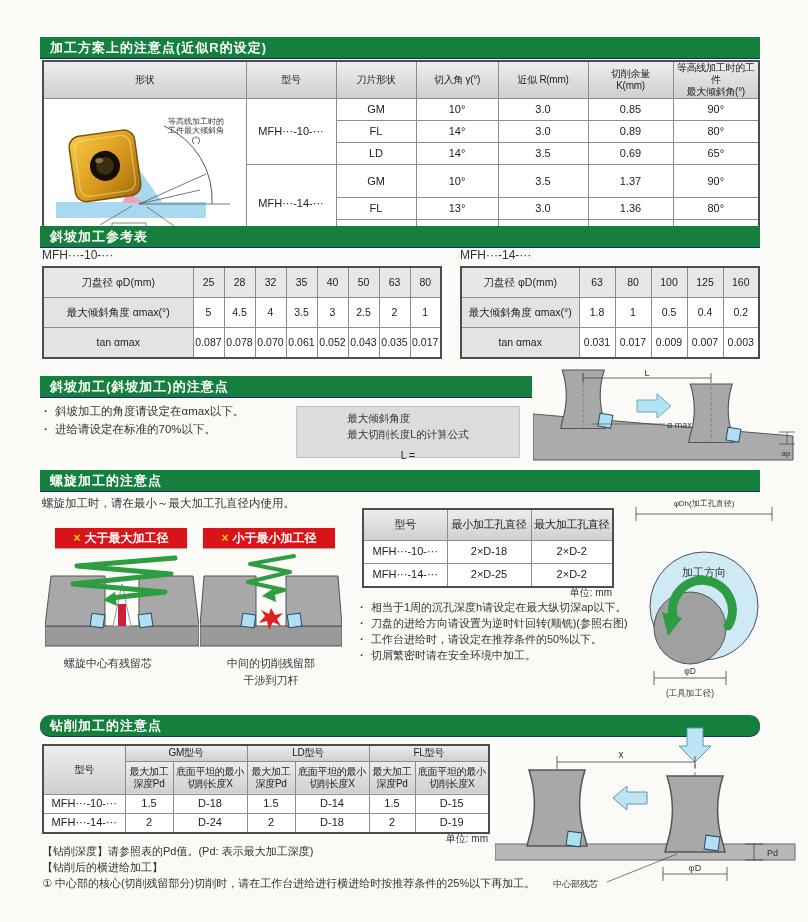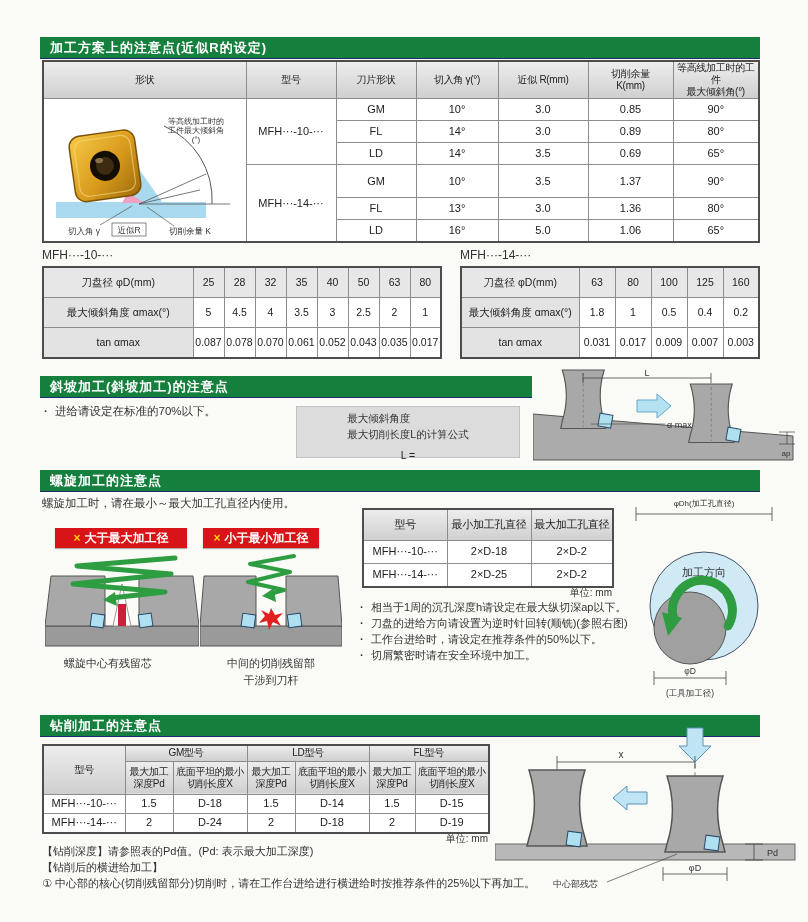--- a/index.html
+++ b/index.html
@@ -139,20 +139,21 @@
     <tr>
       <td>LD</td>
           <td>16°</td>
           <td>5.0</td>
           <td>1.06</td>
           <td>65°</td>
     </tr>
   </tbody>
     </table>
 
+  <div class="sec-header" style="top:226px;">斜坡加工参考表</div>
   <div class="model-lab abs" style="top:248px;left:42px;">MFH···-10-···</div>
   <div class="model-lab abs" style="top:248px;left:460px;">MFH···-14-···</div>
 
   <table class="dtab t2 abs" style="top:266px;left:42px;width:398px;">
     <colgroup>
         <col style="width:150px">
         <col span="8" style="width:31px">
       </colgroup>
     <tbody>
         <tr class="hr">
@@ -219,20 +220,21 @@
           <td>0.017</td>
           <td>0.009</td>
           <td>0.007</td>
           <td>0.003</td>
     </tr>
   </tbody>
     </table>
 
   <div class="sec-header" style="top:376px;width:482px;">斜坡加工(斜坡加工)的注意点</div>
   <div class="abs" style="top:402px;left:44px;width:250px;">
+    <div class="bullet">斜坡加工的角度请设定在αmax以下。</div>
     <div class="bullet">进给请设定在标准的70%以下。</div>
   </div>
   <div class="fbox" style="top:406px;left:296px;width:206px;height:42px;flex-direction:column;">
     <span class="flab">最大倾斜角度
 最大切削长度L的计算公式</span>
     <span style="font-size:10.5px;">L =</span>
     <span class="frac">
       <span class="num" style="display:block;">ap</span>
       <span class="den" style="display:block;">tan αmax</span>
     </span>
@@ -261,21 +263,21 @@
     <line x1="254" y1="64" x2="254" y2="76" stroke="#444" stroke-width="0.7"></line>
     <text x="253" y="88" font-size="8" text-anchor="middle">ap</text>
   </svg>
 
   <div class="sec-header" style="top:470px;">螺旋加工的注意点</div>
   <div class="abs" style="top:496px;left:42px;font-size:11.5px;color:#333;font-family:Liberation Mono, monospace;">螺旋加工时，请在最小～最大加工孔直径内使用。</div>
 
   <div class="ng-banner" style="top:528px;left:55px;width:132px;">
     <span class="mark">×</span><span>大于最大加工径</span>
   </div>
-  <div class="ng-banner" style="top:528px;left:203px;width:116px;">
+  <div class="ng-banner" style="top:528px;left:203px;width:132px;">
     <span class="mark">×</span><span>小于最小加工径</span>
   </div>
 
   <svg class="abs" style="top:552px;left:45px;" width="154" height="98" viewBox="0 0 154 98">
     <rect x="0" y="74" width="154" height="20" fill="#9a9a9a" stroke="#555"></rect>
     <polygon points="6,24 60,24 60,74 0,74" fill="#a8a8a8" stroke="#555"></polygon>
     <polygon points="94,24 148,24 154,74 94,74" fill="#a8a8a8" stroke="#555"></polygon>
     <rect x="46" y="62" width="13" height="13" fill="#aee0f2" stroke="#2a4a66" transform="rotate(8 52 68)"></rect>
     <rect x="94" y="62" width="13" height="13" fill="#aee0f2" stroke="#2a4a66" transform="rotate(-8 100 68)"></rect>
     <polygon points="68,74 86,74 77,32" fill="#fdfdfd" stroke="#999"></polygon>
@@ -340,21 +342,21 @@
     <text x="88" y="80" font-size="11" text-anchor="middle" fill="#1a2a5a">加工方向</text>
     <path d="M112,130 A30,30 0 1 0 58,124" fill="none" stroke="#2e9c40" stroke-width="9" stroke-linecap="round"></path>
     <polygon points="46,116 66,122 52,140" fill="#2e9c40"></polygon>
     <line x1="38" y1="182" x2="110" y2="182" stroke="#444" stroke-width="0.8"></line>
     <line x1="38" y1="175" x2="38" y2="189" stroke="#444" stroke-width="0.8"></line>
     <line x1="110" y1="175" x2="110" y2="189" stroke="#444" stroke-width="0.8"></line>
     <text x="74" y="178" font-size="8.5" text-anchor="middle">φD</text>
     <text x="74" y="200" font-size="8.5" text-anchor="middle">(工具加工径)</text>
   </svg>
 
-  <div class="sec-header" style="top:715px;">钻削加工的注意点</div>
+  <div class="sec-header" style="top:715px;border-radius:10px;">钻削加工的注意点</div>
 
   <table class="dtab t5 abs" style="top:744px;left:42px;width:446px;">
     <colgroup>
         <col style="width:82px">
         <col style="width:48px">
         <col style="width:74px">
         <col style="width:48px">
         <col style="width:74px">
         <col style="width:46px">
         <col style="width:74px">

